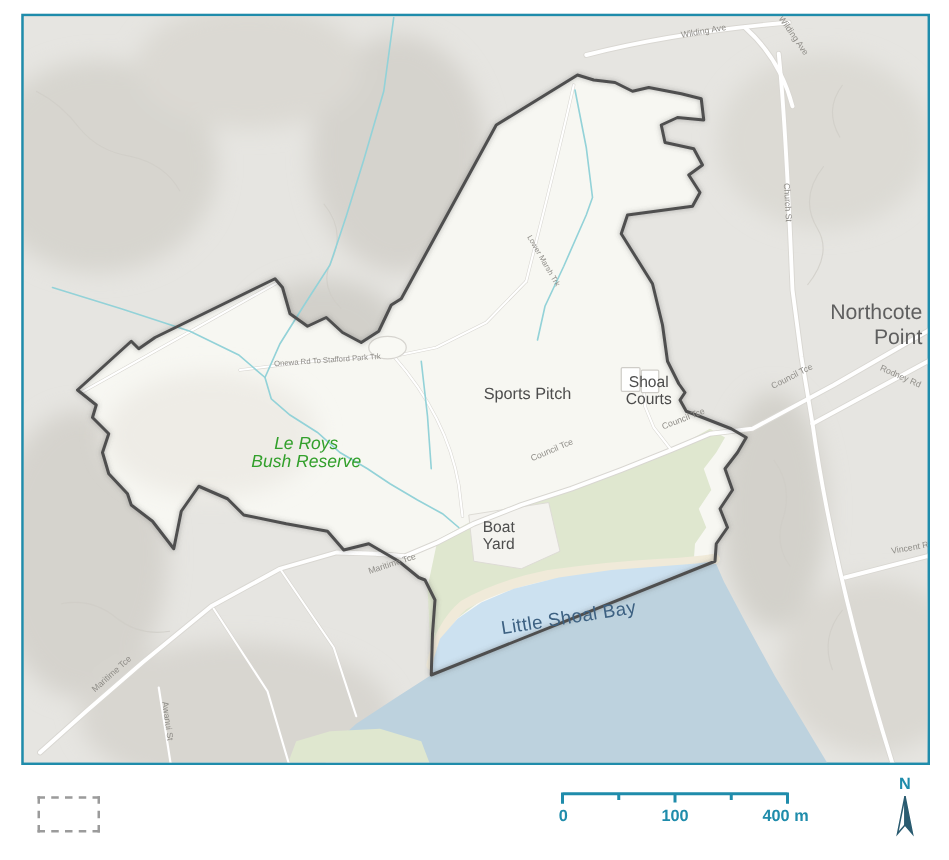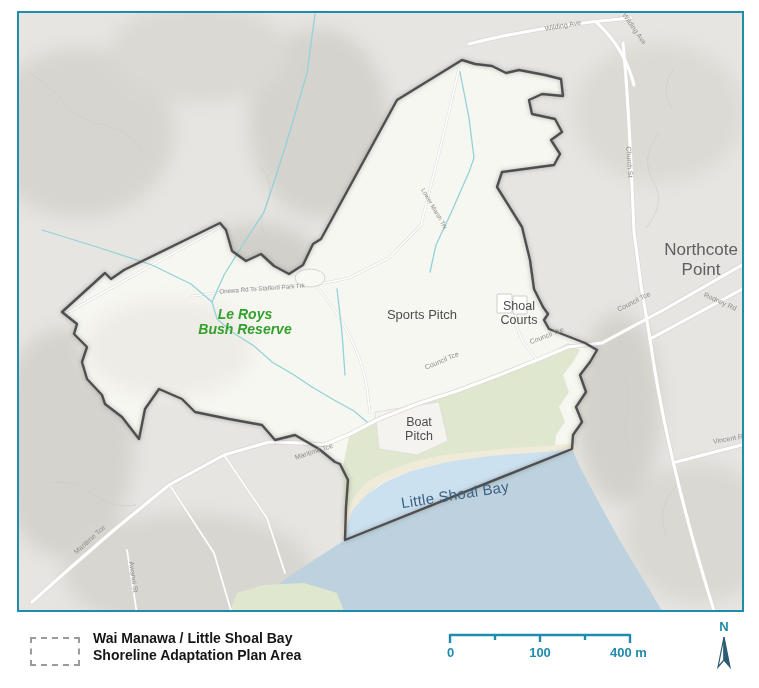--- a/index.html
+++ b/index.html
@@ -22,21 +22,21 @@
   .stream{stroke:#93d2d8;stroke-width:1.3;fill:none;stroke-linecap:round;}
   .boundary{fill:none;stroke:var(--boundary,#4f4f4f);stroke-width:2.4;
             stroke-linejoin:round;filter:url(#bshadow);}
   .contour{stroke:#cfcdc7;stroke-width:.9;fill:none;opacity:.8;}
   .court{fill:#ffffff;stroke:#cfcdc8;stroke-width:1;}
   .pitch{fill:#f9f9f4;stroke:#d6d4cf;stroke-width:1;}
   .byard{fill:#f4f3ef;stroke:#dddbd5;stroke-width:.8;}
   
   .lbl{position:absolute;transform:translate(-50%,-50%);white-space:nowrap;
        text-align:center;line-height:1.08;pointer-events:none;}
-  .lbl-green{color:var(--reserve-label,#33a02c);font-weight:700;font-style:italic;font-size:14px;}
+  .lbl-green{color:var(--reserve-label,#33a02c);font-weight:400;font-style:italic;font-size:14px;margin-top:40px;}
   .lbl-place{color:#4d4d4d;font-size:13px;}
   .lbl-place-sm{color:#4d4d4d;font-size:12.5px;}
   .lbl-town{color:#5f5f5f;font-size:17px;line-height:1.15;}
   .lbl-water{color:#3d6182;font-size:15px;letter-spacing:.3px;}
   .lbl-street{color:#8f8d88;font-size:10px;}
   
   .legend-box{position:absolute;left:30px;top:637px;width:46px;height:25px;
               background:#fff;border:2px dashed #9b9b9b;}
   .legend-text{position:absolute;left:93px;top:630px;font-size:14px;font-weight:700;
                color:#161616;line-height:17px;}
@@ -174,25 +174,25 @@
       <div>Le Roys</div>
       <div>Bush Reserve</div>
     </div>
     <div class="lbl lbl-green" style="left:482px;top:384px;">
     </div>
     <div class="lbl lbl-place" style="left:403px;top:302px;">Sports Pitch</div>
     <div class="lbl lbl-place-sm" style="left:500px;top:300px;">
       <div>Shoal</div>
       <div>Courts</div>
     </div>
-    <div class="lbl lbl-place-sm" style="left:400px;top:416px;">
+    <div class="lbl lbl-place-sm" style="left:380px;top:416px;">
       <div>Boat</div>
-      <div>Pitch</div>
-    </div>
-    <div class="lbl lbl-town" style="left:682px;top:247px;">
+      <div>Yard</div>
+    </div>
+    <div class="lbl lbl-town" style="left:682px;top:247px;text-align:right;">
       <div>Northcote</div>
       <div>Point</div>
     </div>
     <div class="lbl lbl-water" style="left:436px;top:482px;transform:translate(-50%,-50%) rotate(-9deg);">Little Shoal Bay</div>
 
     <div class="lbl lbl-street" style="left:544px;top:13px;transform:translate(-50%,-50%) rotate(-10deg) scale(.7);">Wilding Ave</div>
     <div class="lbl lbl-street" style="left:615px;top:16px;transform:translate(-50%,-50%) rotate(55deg) scale(.7);">Wilding Ave</div>
     <div class="lbl lbl-street" style="left:610px;top:149px;transform:translate(-50%,-50%) rotate(87deg) scale(.7);">Church St</div>
     <div class="lbl lbl-street" style="left:615px;top:289px;transform:translate(-50%,-50%) rotate(-27deg) scale(.7);">Council Tce</div>
     <div class="lbl lbl-street" style="left:701px;top:289px;transform:translate(-50%,-50%) rotate(24deg) scale(.7);">Rodney Rd</div>
@@ -200,24 +200,20 @@
     <div class="lbl lbl-street" style="left:528px;top:323px;transform:translate(-50%,-50%) rotate(-21deg) scale(.7);">Council Tce</div>
     <div class="lbl lbl-street" style="left:423px;top:348px;transform:translate(-50%,-50%) rotate(-23deg) scale(.7);">Council Tce</div>
     <div class="lbl lbl-street" style="left:71px;top:527px;transform:translate(-50%,-50%) rotate(-42deg) scale(.7);">Maritime Tce</div>
     <div class="lbl lbl-street" style="left:295px;top:439px;transform:translate(-50%,-50%) rotate(-18deg) scale(.7);">Maritime Tce</div>
     <div class="lbl lbl-street" style="left:114px;top:564px;transform:translate(-50%,-50%) rotate(82deg) scale(.7);">Awanui St</div>
     <div class="lbl lbl-street" style="left:243px;top:276px;transform:translate(-50%,-50%) rotate(-4deg) scale(.62);">Onewa Rd To Stafford Park Trk</div>
     <div class="lbl lbl-street" style="left:415px;top:196px;transform:translate(-50%,-50%) rotate(60deg) scale(.62);">Lower Marsh Trk</div>
   </div>
 
   <div class="legend-box"></div>
-  <div class="legend-text">
-    <div>Wai Manawa / Little Shoal Bay</div>
-    <div>Shoreline Adaptation Plan Area</div>
-  </div>
 
   <div class="scalebar">
     <svg width="212" height="16" viewBox="0 0 212 16">
       <path d="M5,6 L185,6 M5,5 L5,14 M185,5 L185,14 M50,6 L50,11 M95,6 L95,13 M140,6 L140,11" stroke="#1f8cab" stroke-width="2.4" fill="none"></path>
     </svg>
     <div class="num" style="left:2px;">0</div>
     <div class="num" style="left:95px;transform:translateX(-50%);text-align:right;">100</div>
     <div class="num" style="left:165px;">400 m</div>
   </div>
 

